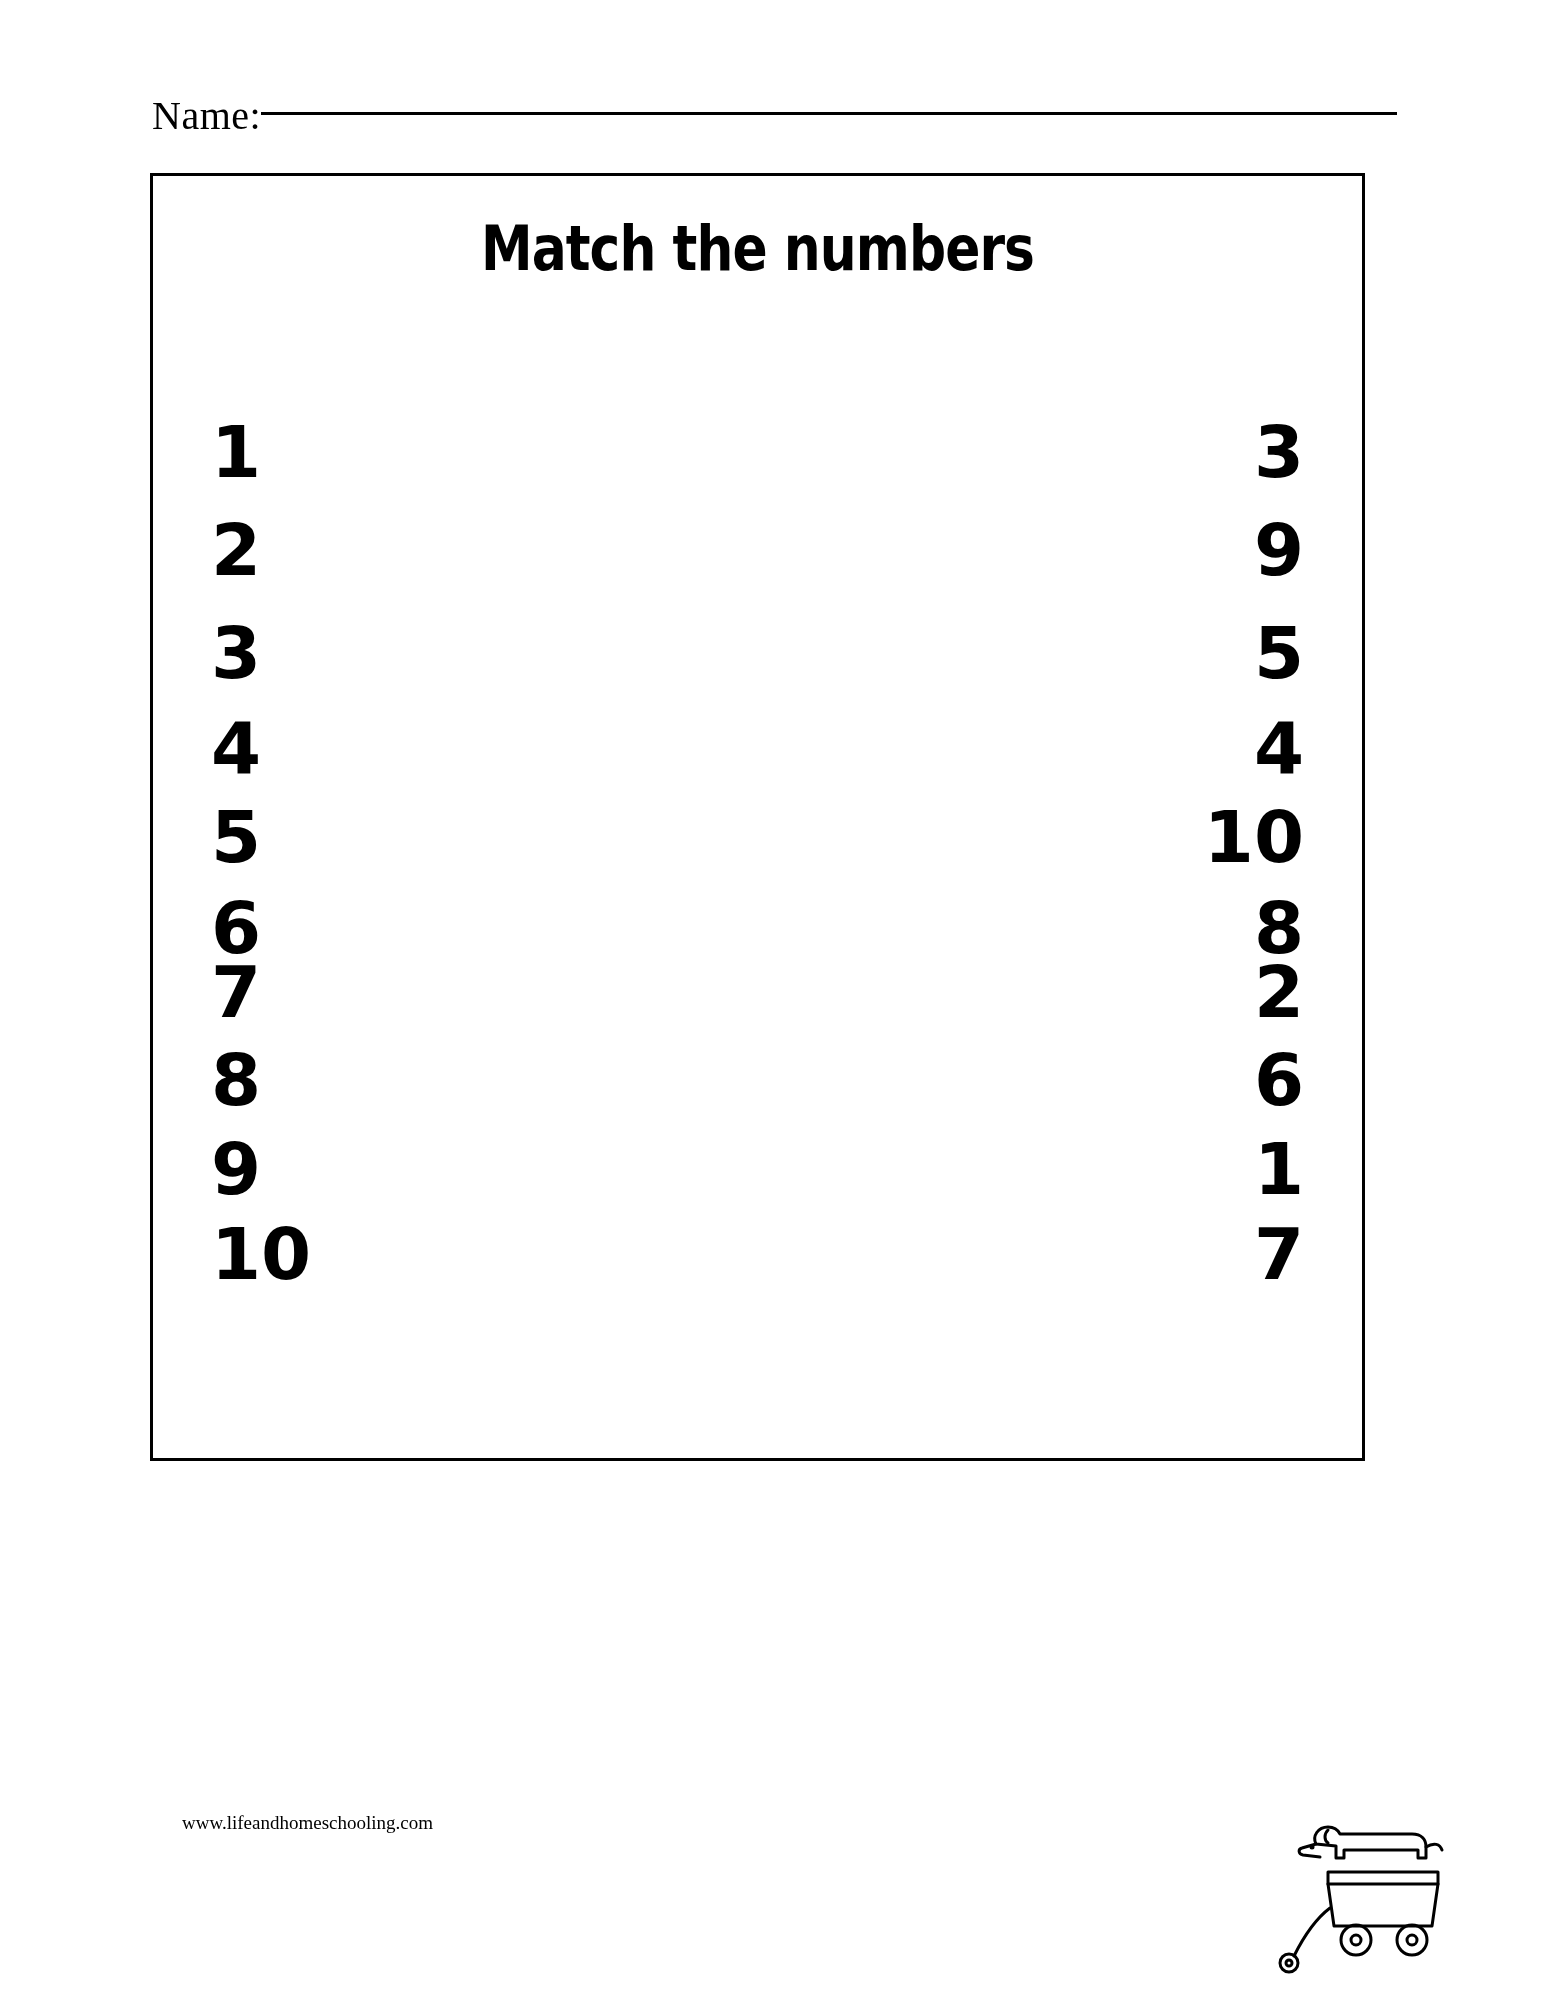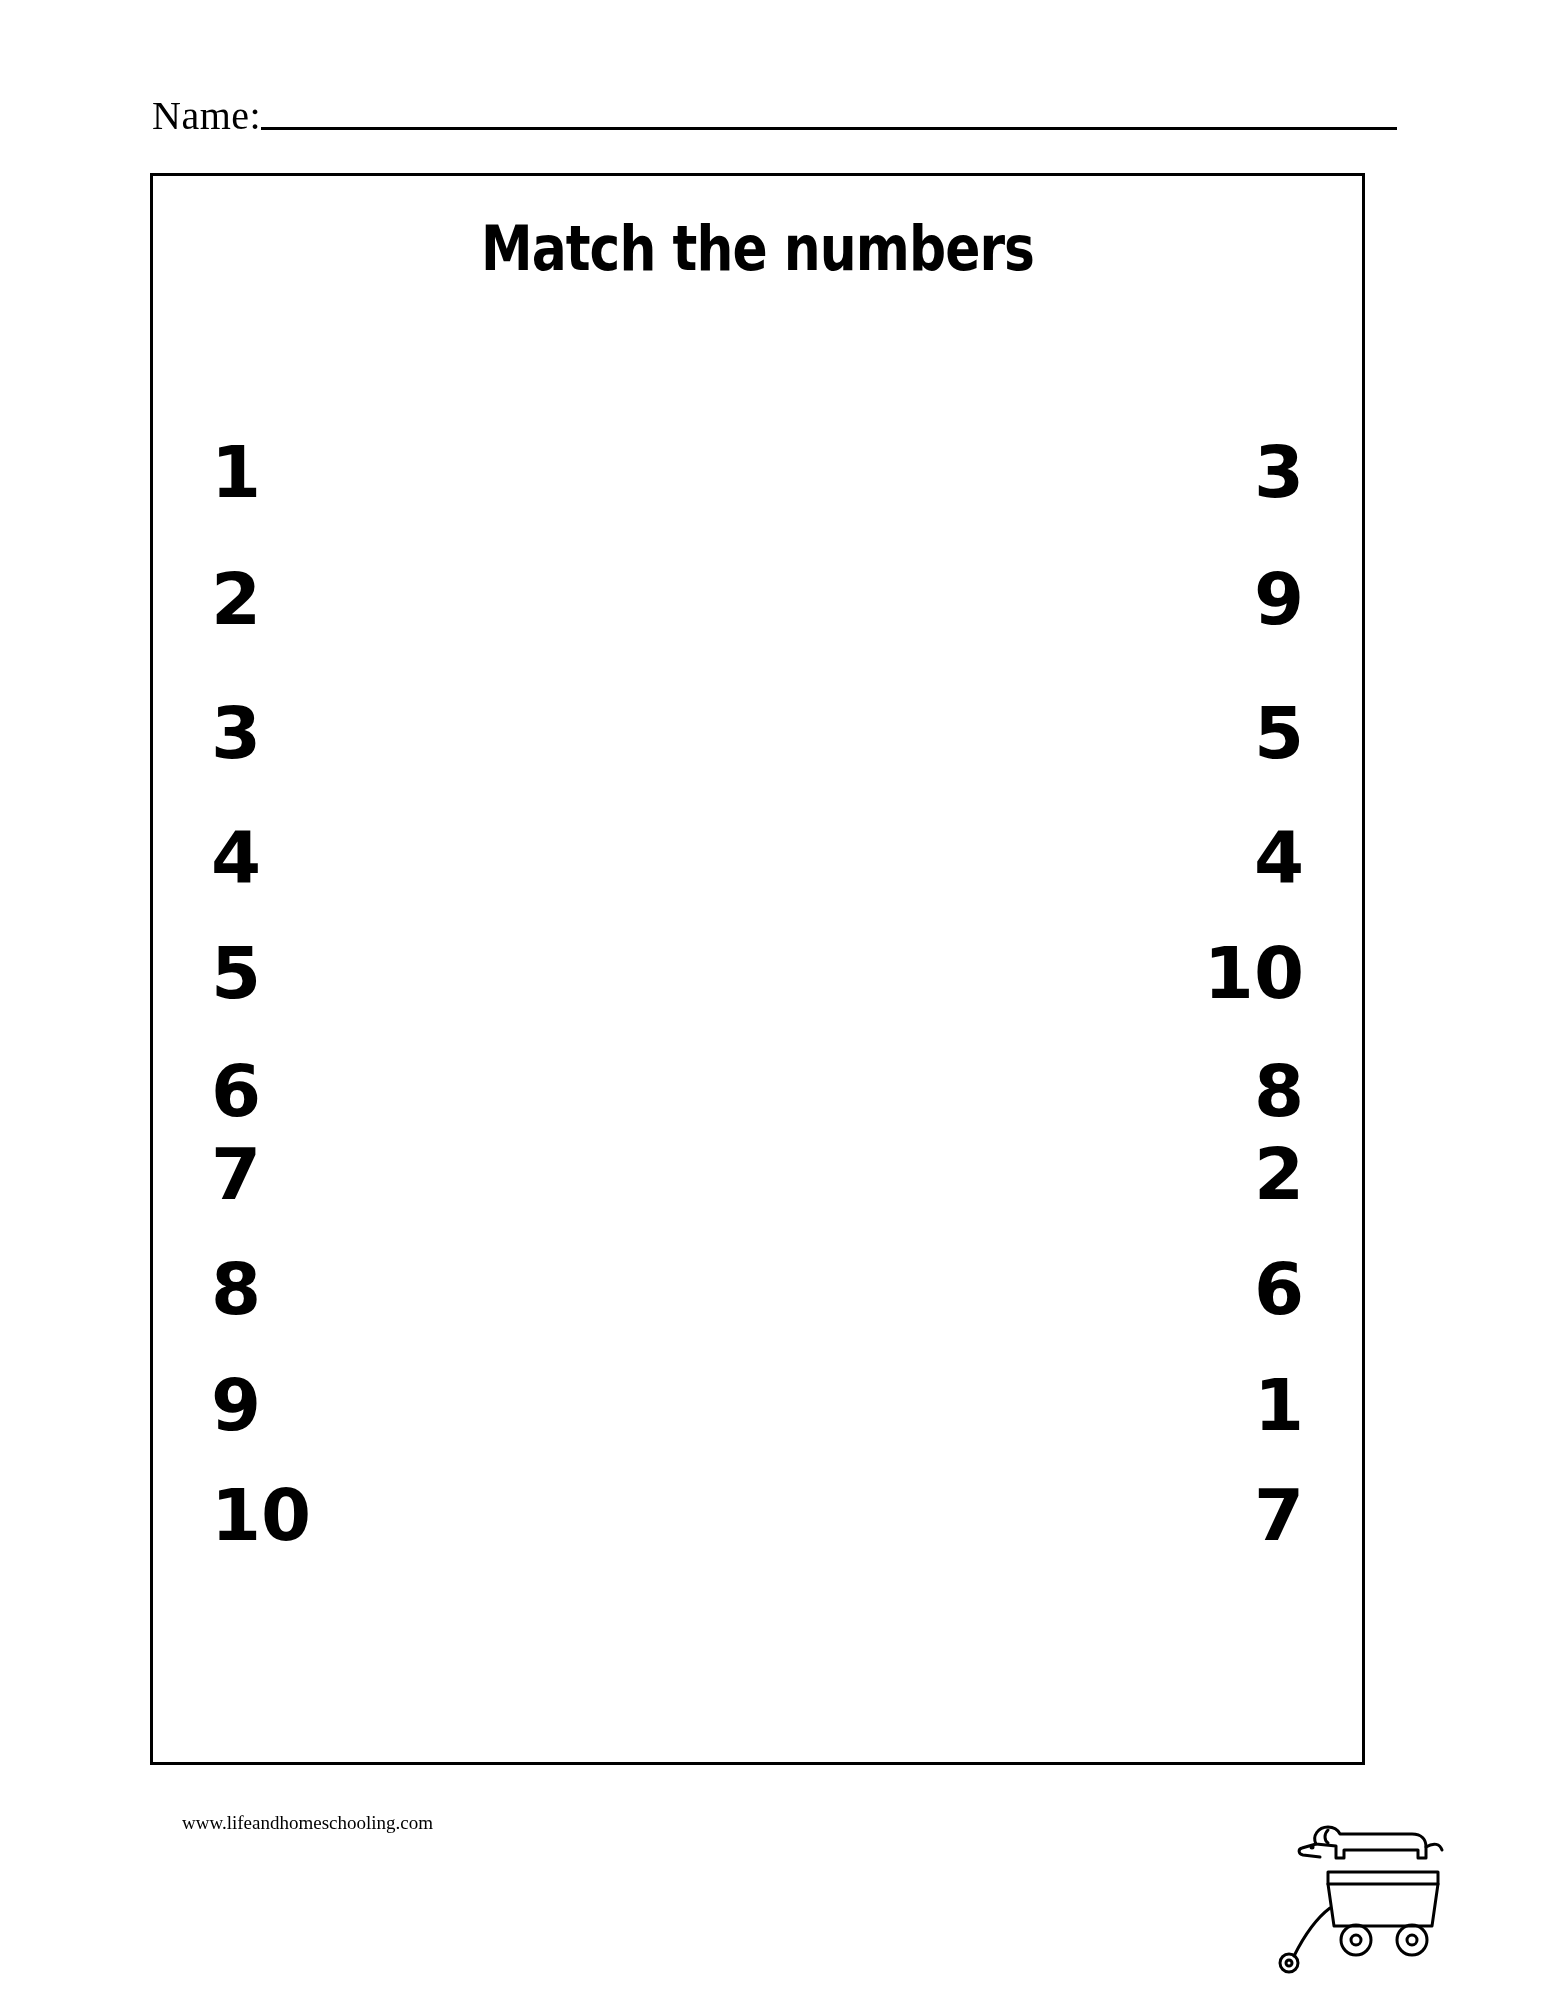--- a/index.html
+++ b/index.html
@@ -16,21 +16,21 @@
     overflow: hidden;
   }
 
   
   .name-row {
     position: absolute;
     left: 152px;
     top: 96px;
     width: 1245px;
     display: flex;
-    align-items: flex-end;
+    align-items: center;
   }
   .name-label {
     font-family: "Liberation Serif", serif;
     font-size: 40px;
     line-height: 40px;
     letter-spacing: 0.5px;
     white-space: nowrap;
   }
   .name-rule {
     flex: 1;
@@ -38,21 +38,21 @@
     margin-bottom: 6px;
     height: 0;
   }
 
   
   .sheet {
     position: absolute;
     left: 150px;
     top: 173px;
     width: 1215px;
-    height: 1592px;
+    height: 1288px;
     border: 3px solid #000;
     box-sizing: border-box;
     background: #fff;
   }
 
   .sheet-title {
     position: absolute;
     left: 0;
     right: 0;
     top: 42px;

